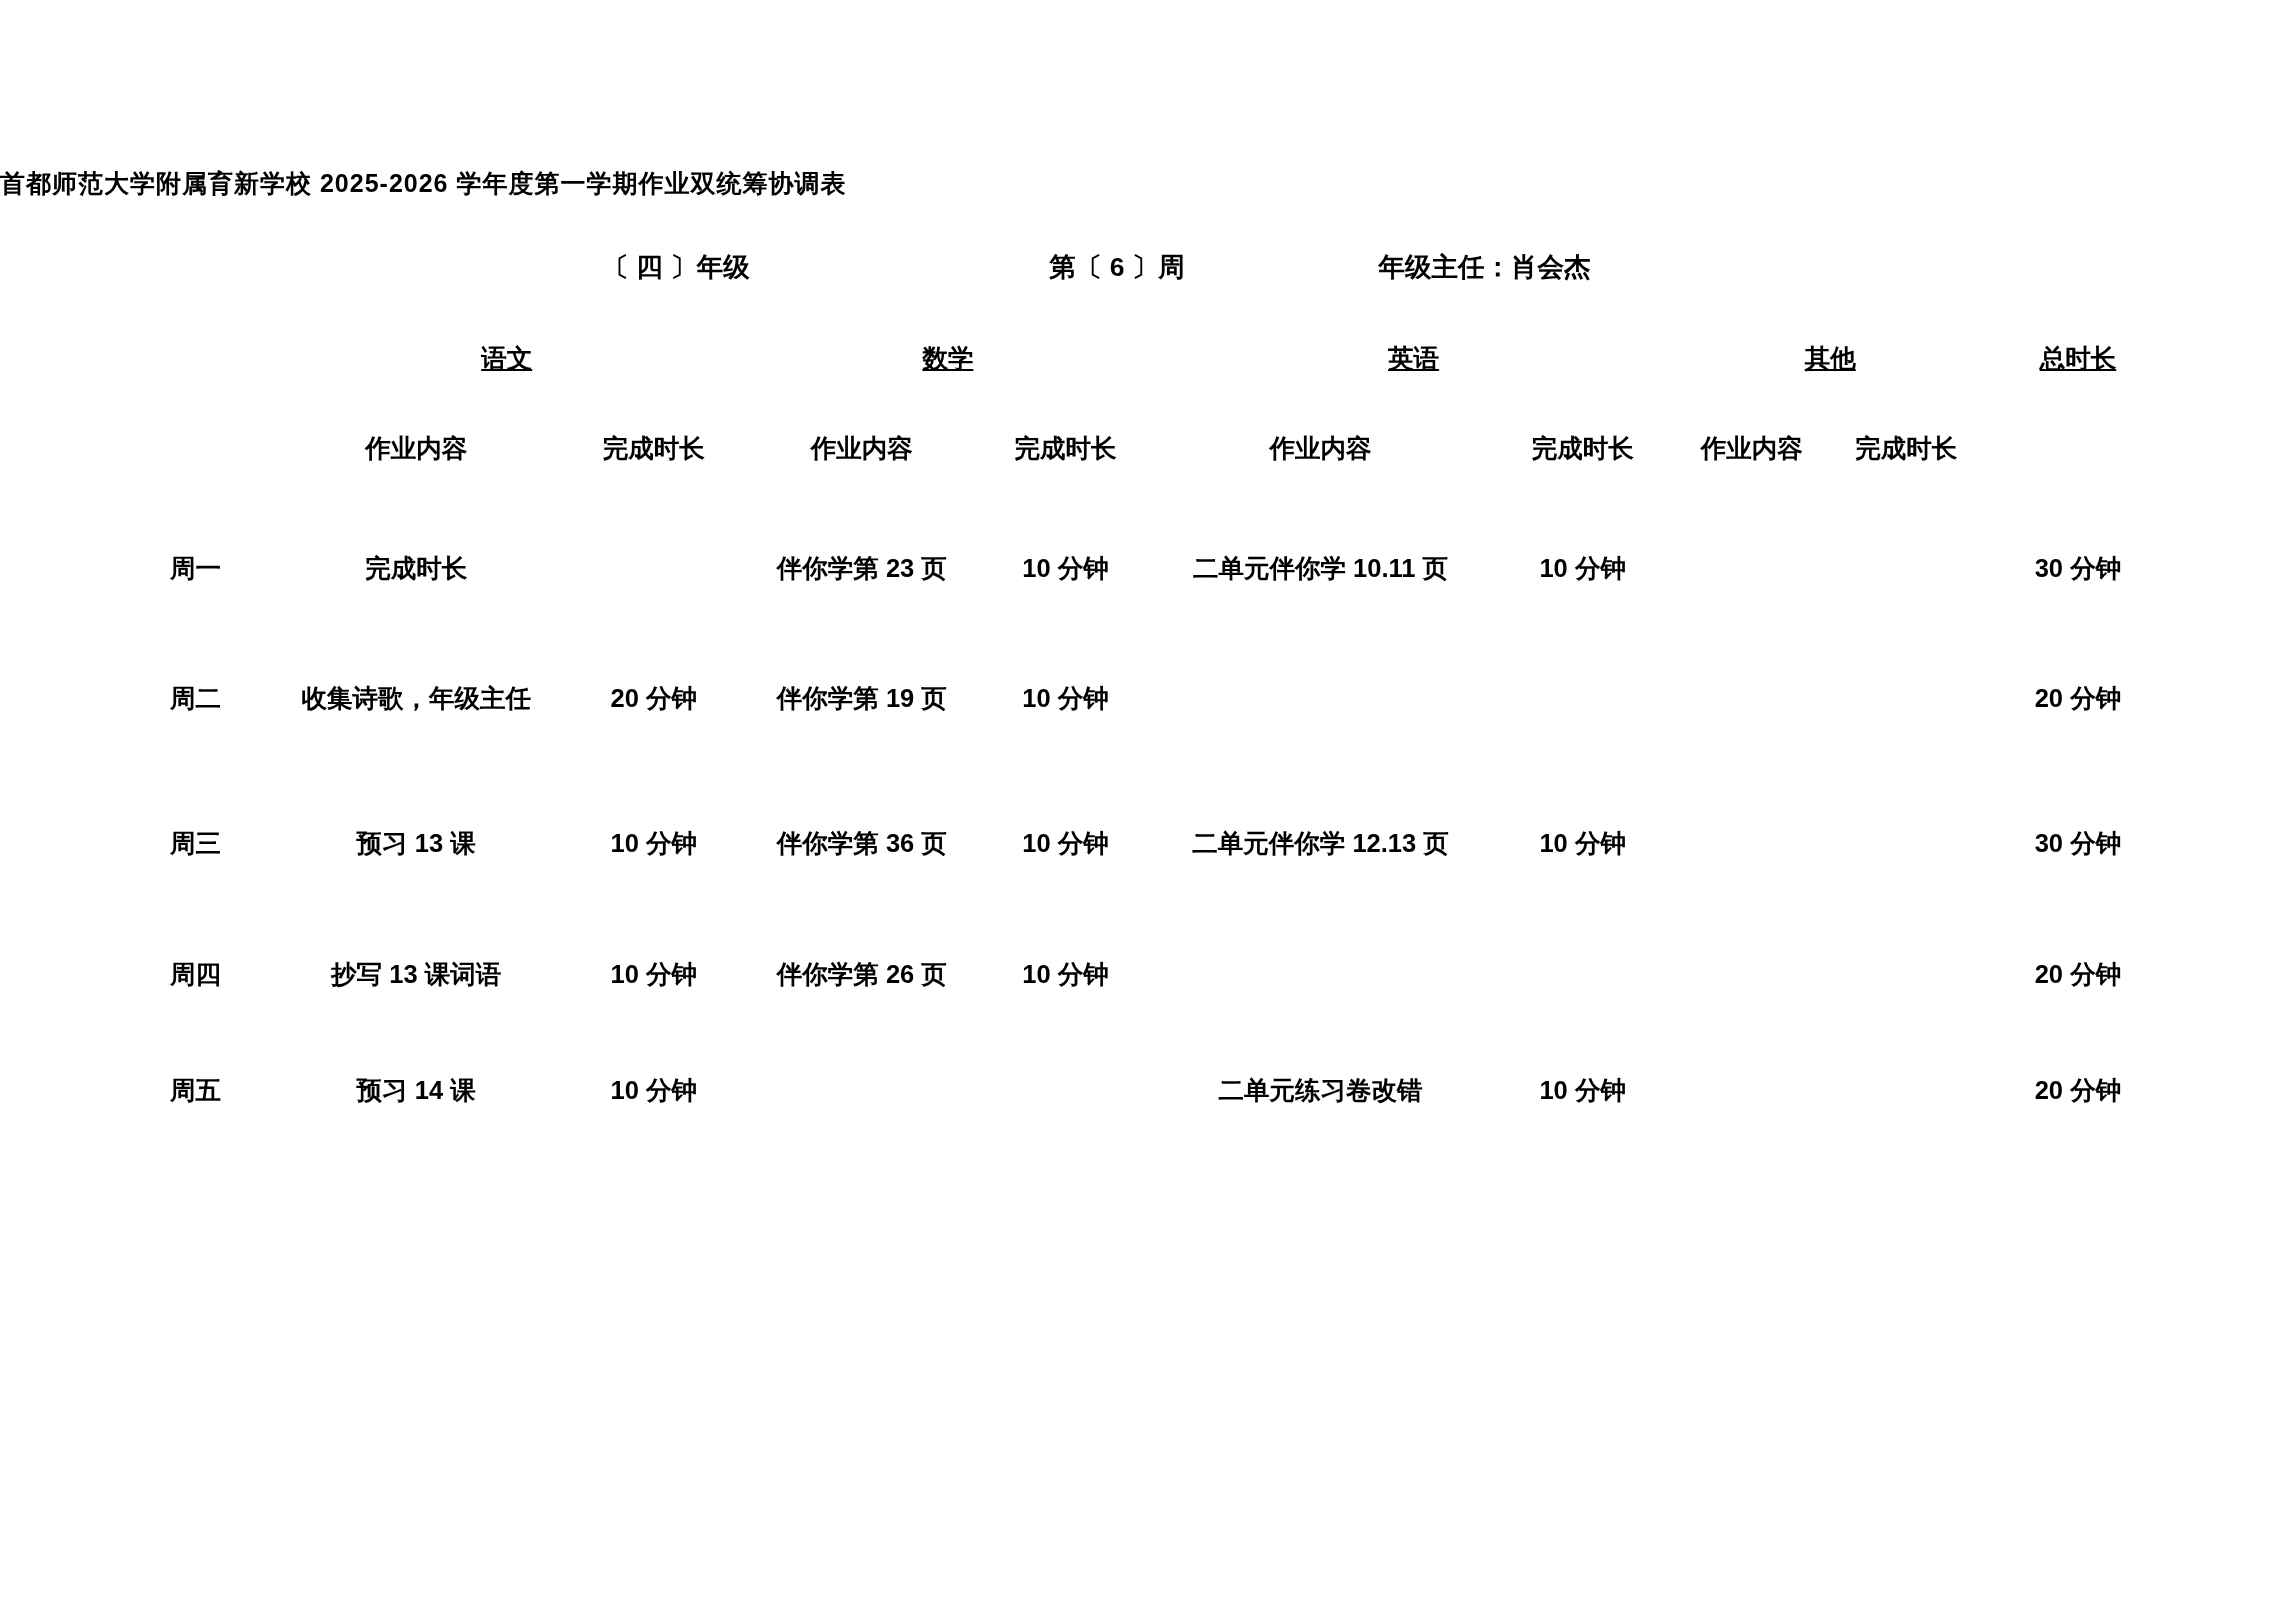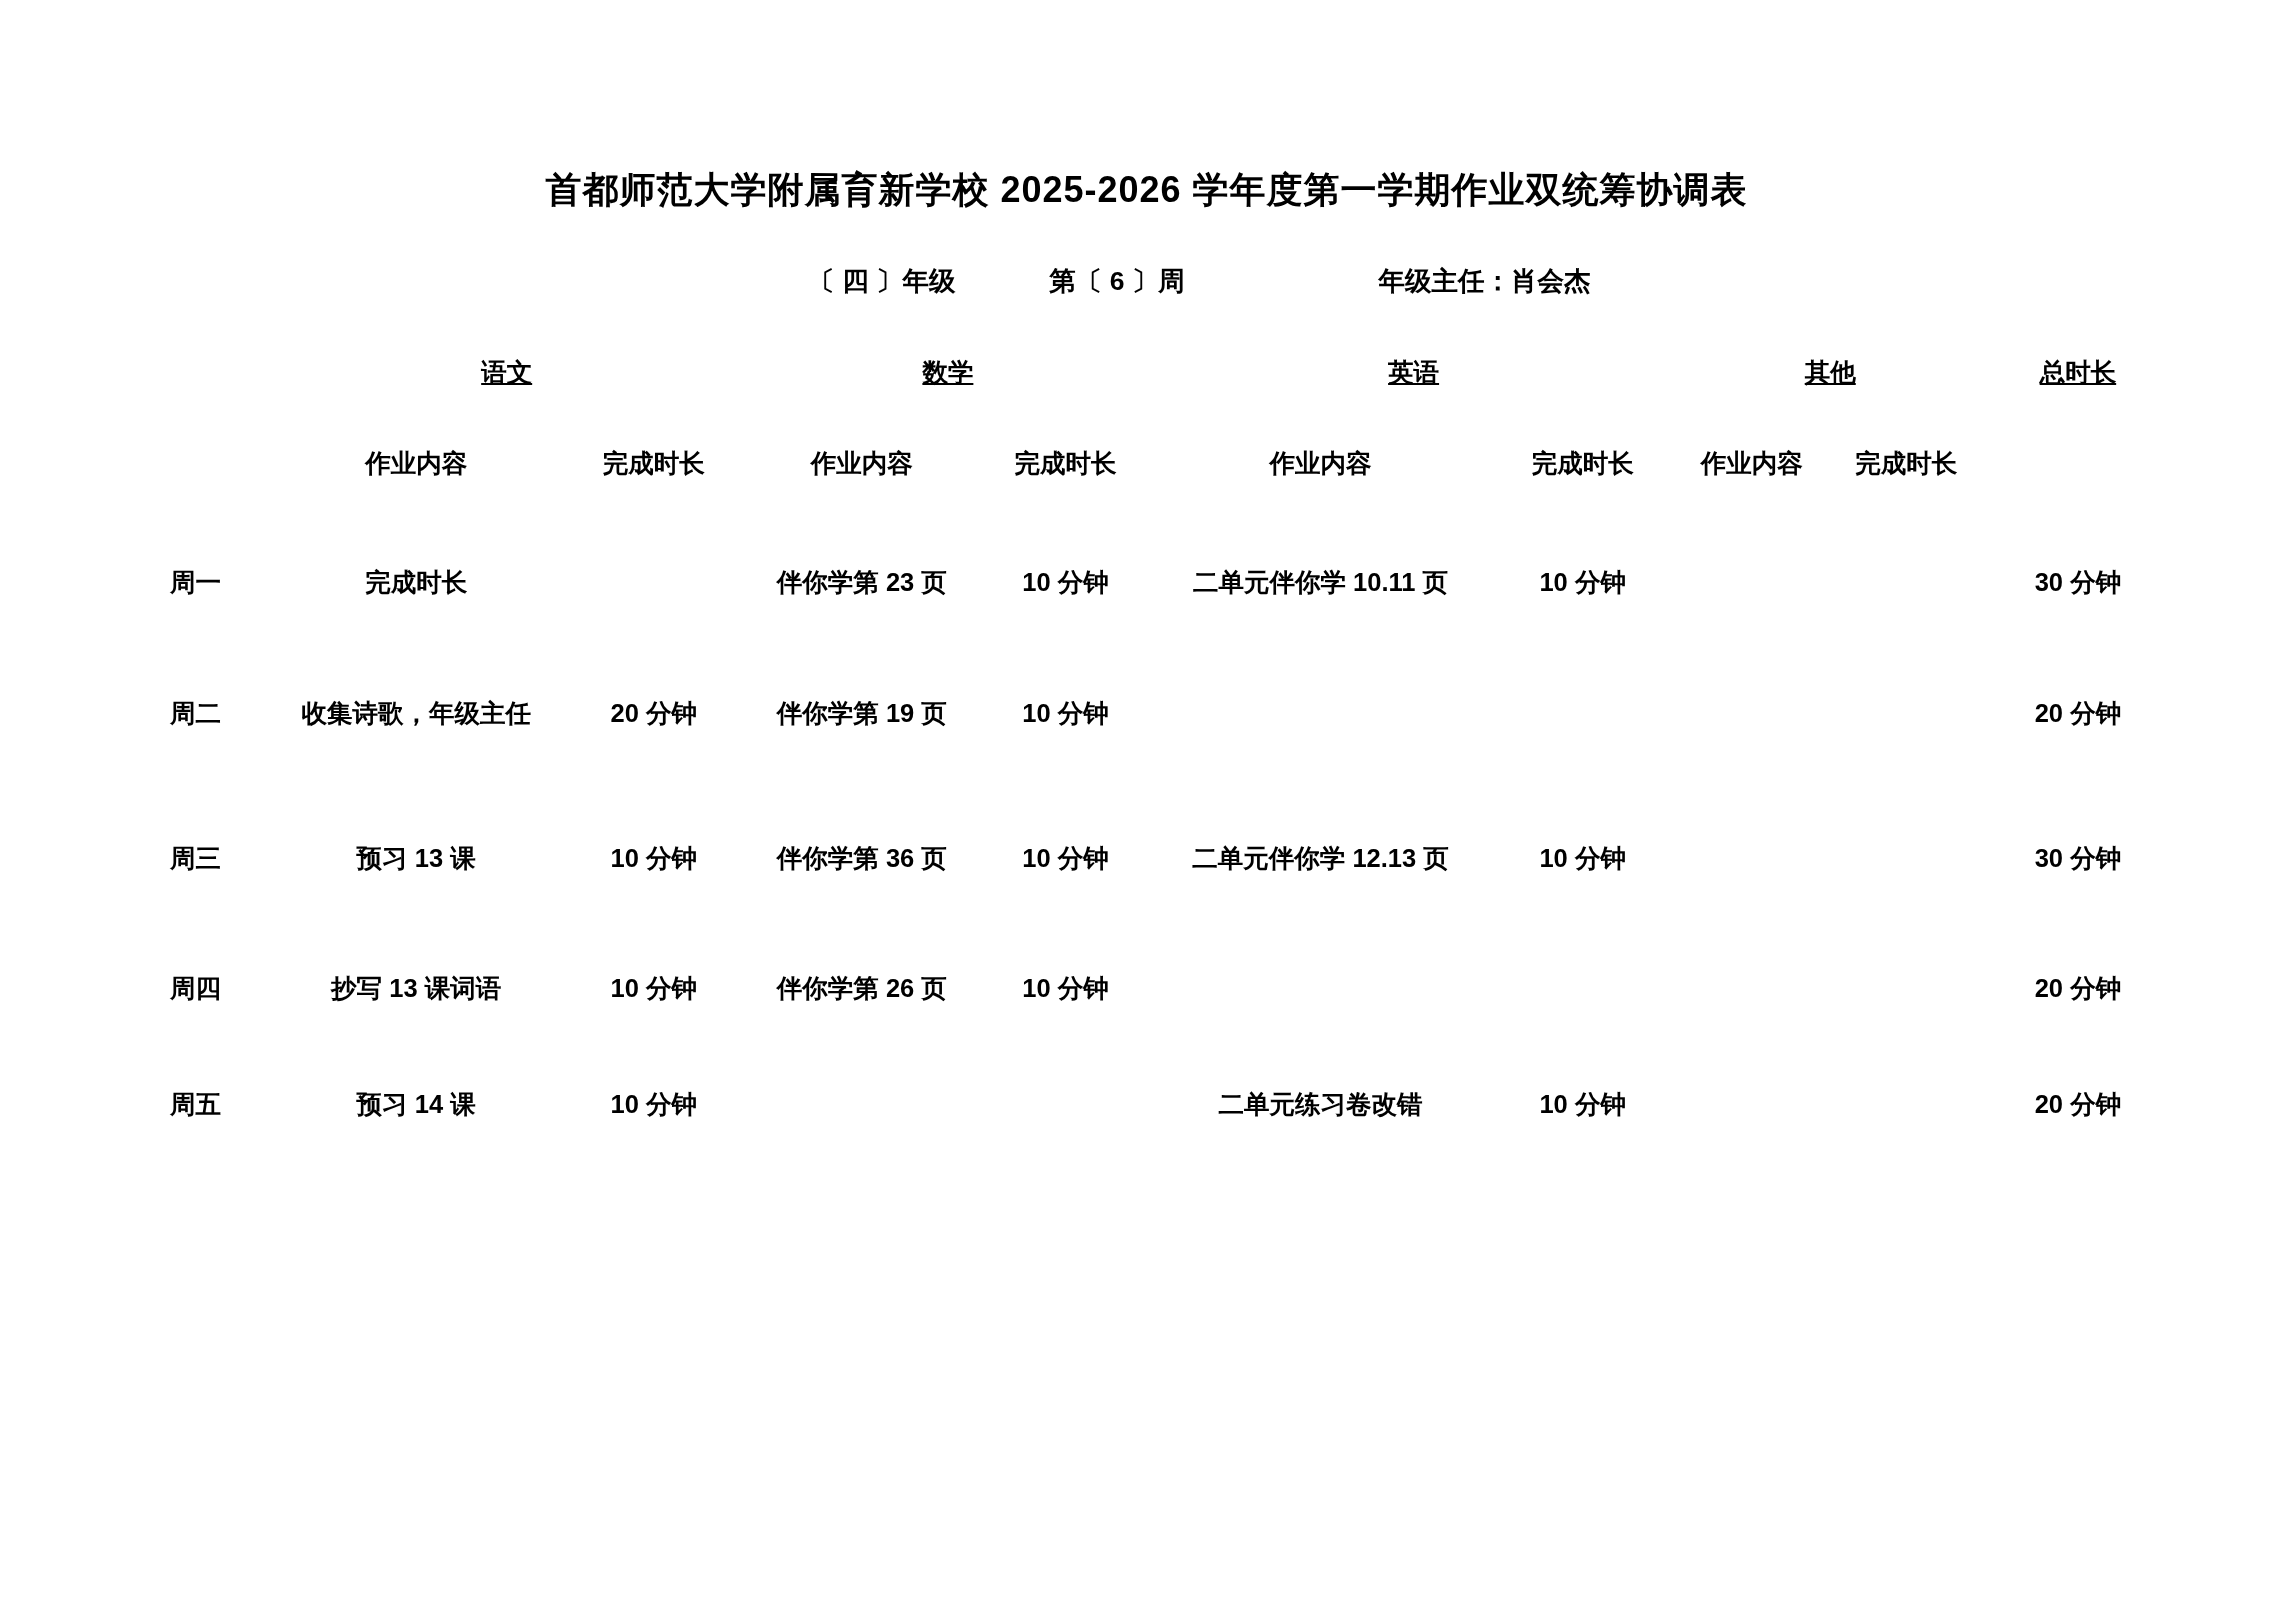--- a/index.html
+++ b/index.html
@@ -15,39 +15,38 @@
     -webkit-font-smoothing: antialiased;
   }
   .page {
     position: relative;
     width: 2293px;
     height: 1621px;
     box-sizing: border-box;
     padding: 0;
   }
   .doc-title {
-    text-align: center;
-    font-size: 36px;
+    font-size: 25px;
     font-weight: bold;
     letter-spacing: 1px;
     margin-top: 167px;
     line-height: 1.3;
   }
   .subtitle-row {
     display: flex;
     justify-content: center;
     align-items: baseline;
     gap: 0px;
     margin-top: 49px;
     font-size: 26.5px;
     font-weight: bold;
   }
   .subtitle-grade {
     width: 353px;
-    text-align: right;
+    text-align: left;
   }
   .subtitle-week {
     width: 323px;
     text-align: center;
   }
   .subtitle-teacher {
     width: 412px;
     text-align: center;
   }
   table.main {

